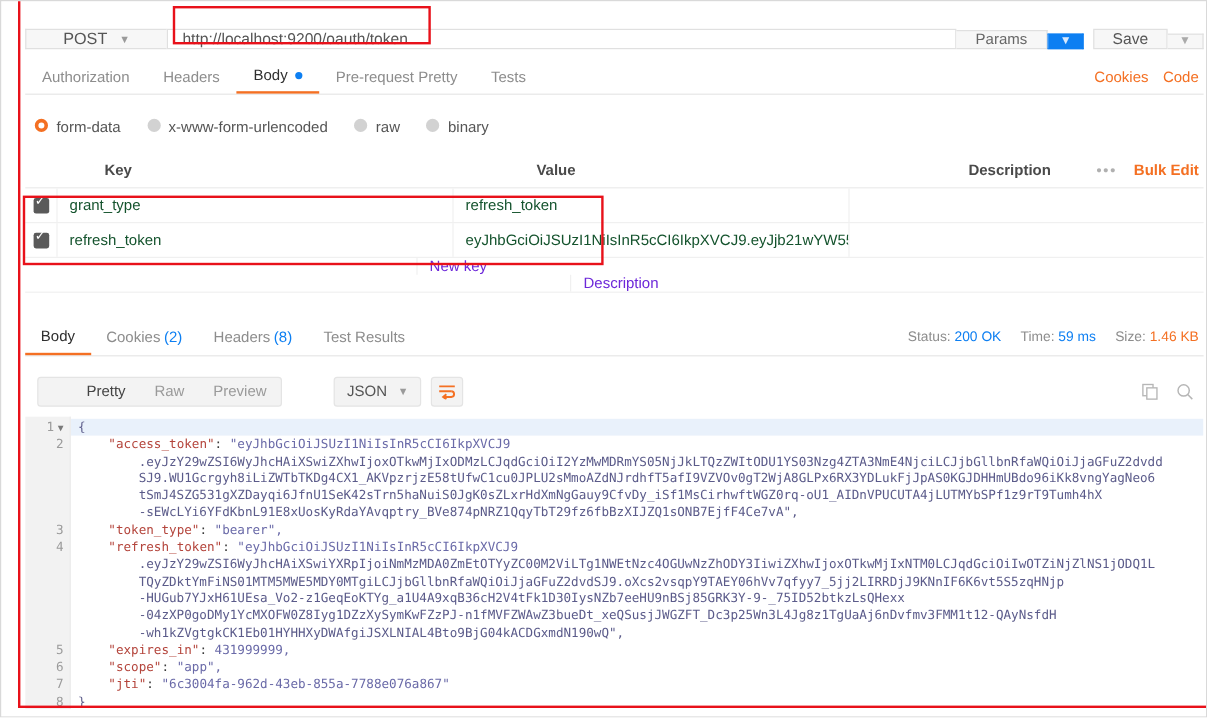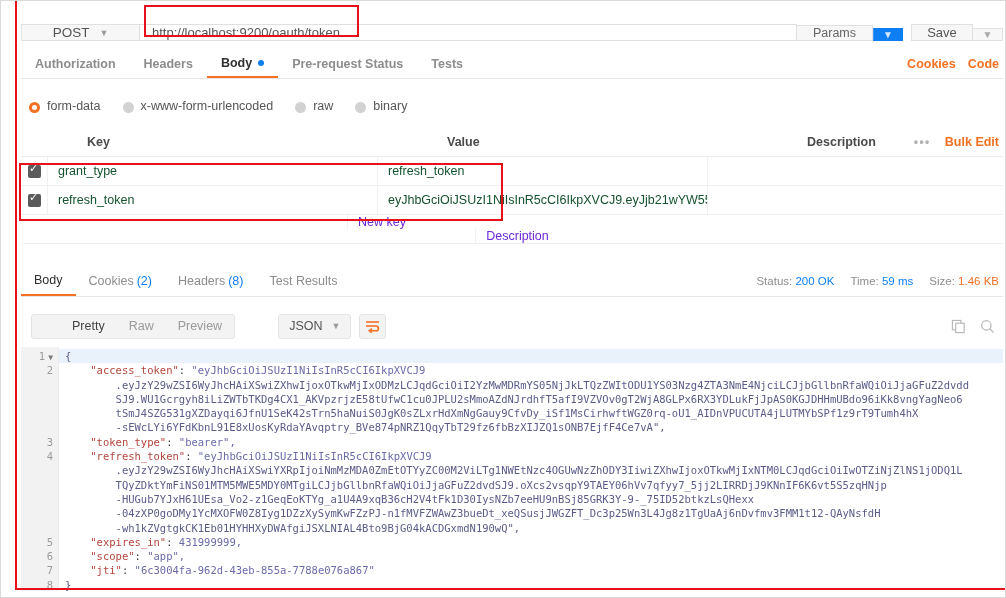--- a/index.html
+++ b/index.html
@@ -84,21 +84,20 @@
     display: flex; align-items: center; justify-content: center;
     color: #aaa; font-size: 10px;
   }
 
   
   .req-tabs {
     position: absolute; left: 20px; top: 48px;
     width: 982px; height: 30px;
     display: flex; align-items: center;
     border-bottom: 1px solid #e6e6e6;
-    font-weight: bold;
   }
   .req-tab {
     padding: 0 14px; height: 29px;
     display: flex; align-items: center; gap: 6px;
     font-size: 12.5px; color: #8d8d8d;
   }
   .req-tab.active { color: #2f2f2f; border-bottom: 2px solid #f47023; }
   .tab-dot {
     width: 6px; height: 6px; border-radius: 50%;
     background: #0d7ff2; display: inline-block;
@@ -106,21 +105,21 @@
   .req-tabs-right {
     margin-left: auto; display: flex; gap: 12px; padding-right: 4px;
   }
   .link-orange { color: #f47023; font-size: 12.5px; }
 
   
   .bodytype {
     position: absolute; left: 28px; top: 92px;
     height: 26px; display: flex; align-items: center; gap: 22px;
   }
-  .radio-item { display: flex; align-items: flex-end; gap: 7px; font-size: 12.5px; color: #555; }
+  .radio-item { display: flex; align-items: flex-start; gap: 7px; font-size: 12.5px; color: #555; }
   .radio {
     width: 11px; height: 11px; border-radius: 50%;
     background: #d2d2d2; display: inline-block; position: relative;
   }
   .radio.on { background: #fff; border: 3px solid #f47023; width: 11px; height: 11px; }
 
   
   .kvtable { position: absolute; left: 20px; top: 126px; width: 982px; }
   .kv-head {
     display: flex; height: 30px; align-items: center;
@@ -261,21 +260,21 @@
       <span>Authorization</span>
     </div>
     <div class="req-tab">
       <span>Headers</span>
     </div>
     <div class="req-tab active">
       <span>Body</span>
       <span class="tab-dot"></span>
     </div>
     <div class="req-tab">
-      <span>Pre-request Status</span>
+      <span>Pre-request Pretty</span>
     </div>
     <div class="req-tab">
       <span>Tests</span>
     </div>
     <div class="req-tabs-right">
       <span class="link-orange">Cookies</span>
       <span class="link-orange">Code</span>
     </div>
   </div>
 

